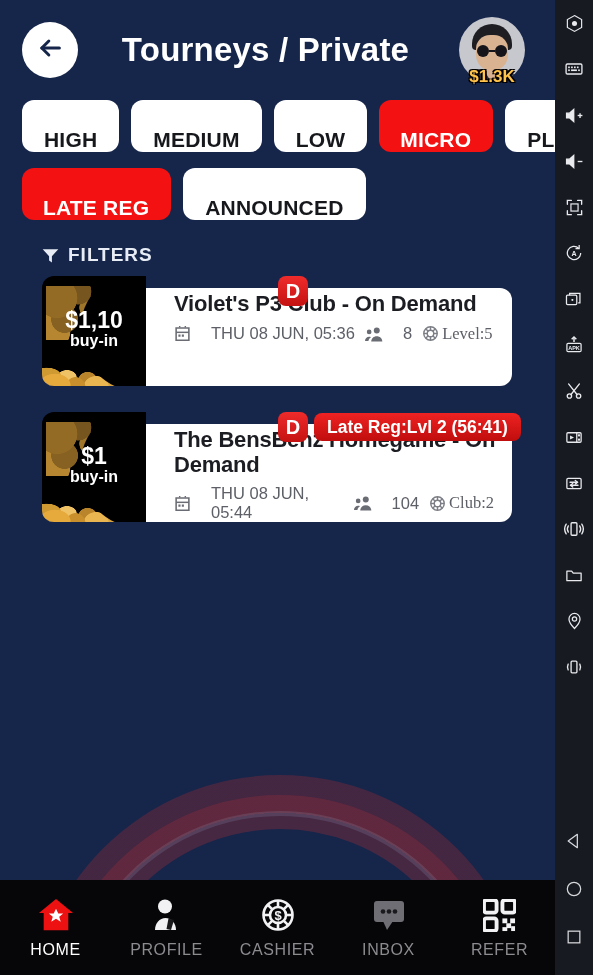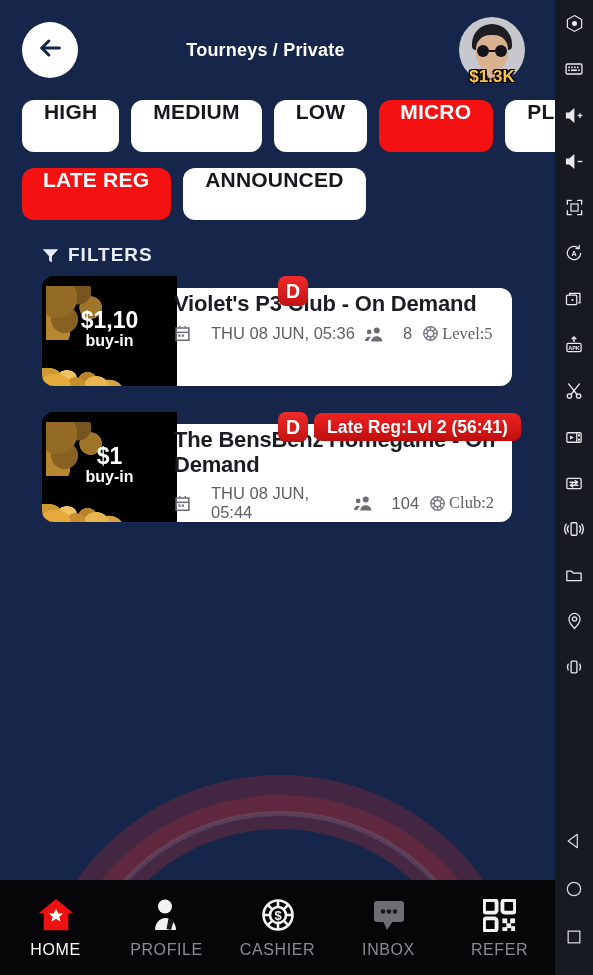--- a/index.html
+++ b/index.html
@@ -73,21 +73,21 @@
     background: #ffffff;
     display: flex; align-items: center; justify-content: center;
     cursor: pointer; flex: 0 0 auto;
     margin-left: 6px;
   }
   .back-btn svg { width: 28px; height: 28px; }
   .page-title {
     flex: 1 1 auto;
     text-align: center;
     color: #ffffff;
-    font-size: 18px;
+    font-size: 33px;
     font-weight: bold;
     letter-spacing: .2px;
     margin-left: -6px;
   }
   .avatar-wrap {
     position: relative; flex: 0 0 auto;
     width: 66px; height: 66px;
     margin-right: 14px;
   }
   .avatar {
@@ -128,21 +128,21 @@
     overflow: hidden;
   }
   .pill {
     flex: 0 0 auto;
     height: 52px;
     padding: 0 22px;
     border-radius: 12px;
     background: #ffffff;
     color: #17181c;
     font-size: 21px; font-weight: bold;
-    display: flex; align-items: flex-start; justify-content: center;
+    display: flex; align-items: flex-end; justify-content: center;
     white-space: nowrap;
     cursor: pointer;
     letter-spacing: .2px;
   }
   .pill.active { background: #f41111; color: #ffffff; padding-left: 21px; }
 
   
   .filters-bar {
     position: relative; z-index: 3;
     display: flex; align-items: center; gap: 9px;
@@ -164,21 +164,21 @@
     cursor: pointer;
   }
   .tcard-body {
     position: absolute; left: 0; top: 12px;
     width: 470px; height: 98px;
     background: #ffffff;
     border-radius: 12px;
   }
   .buyin {
     position: absolute; left: 0; top: 0;
-    width: 135px; height: 110px;
+    width: 104px; height: 110px;
     border-radius: 12px 0 0 12px;
     background: #000000;
     overflow: hidden;
   }
   .buyin::after {
     content: ""; position: absolute;
     right: -56px; top: -6px;
     width: 122px; height: 122px;
     border-radius: 50%;
     background: #000000;

